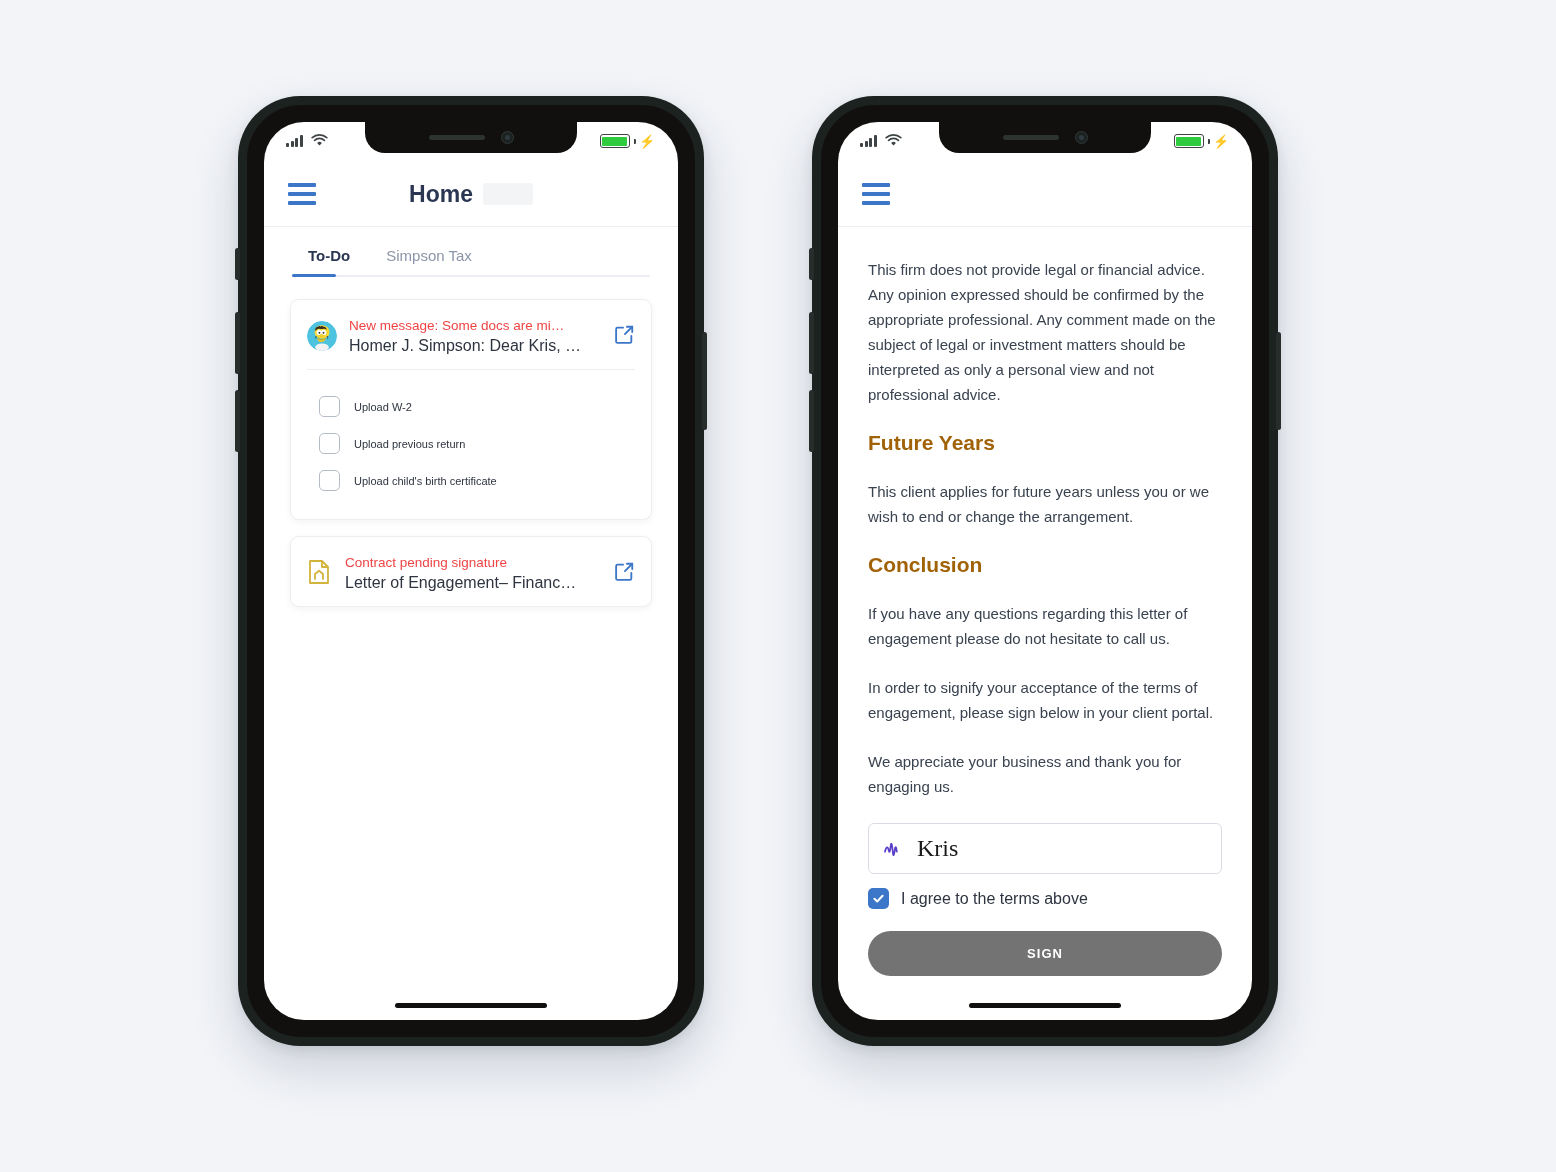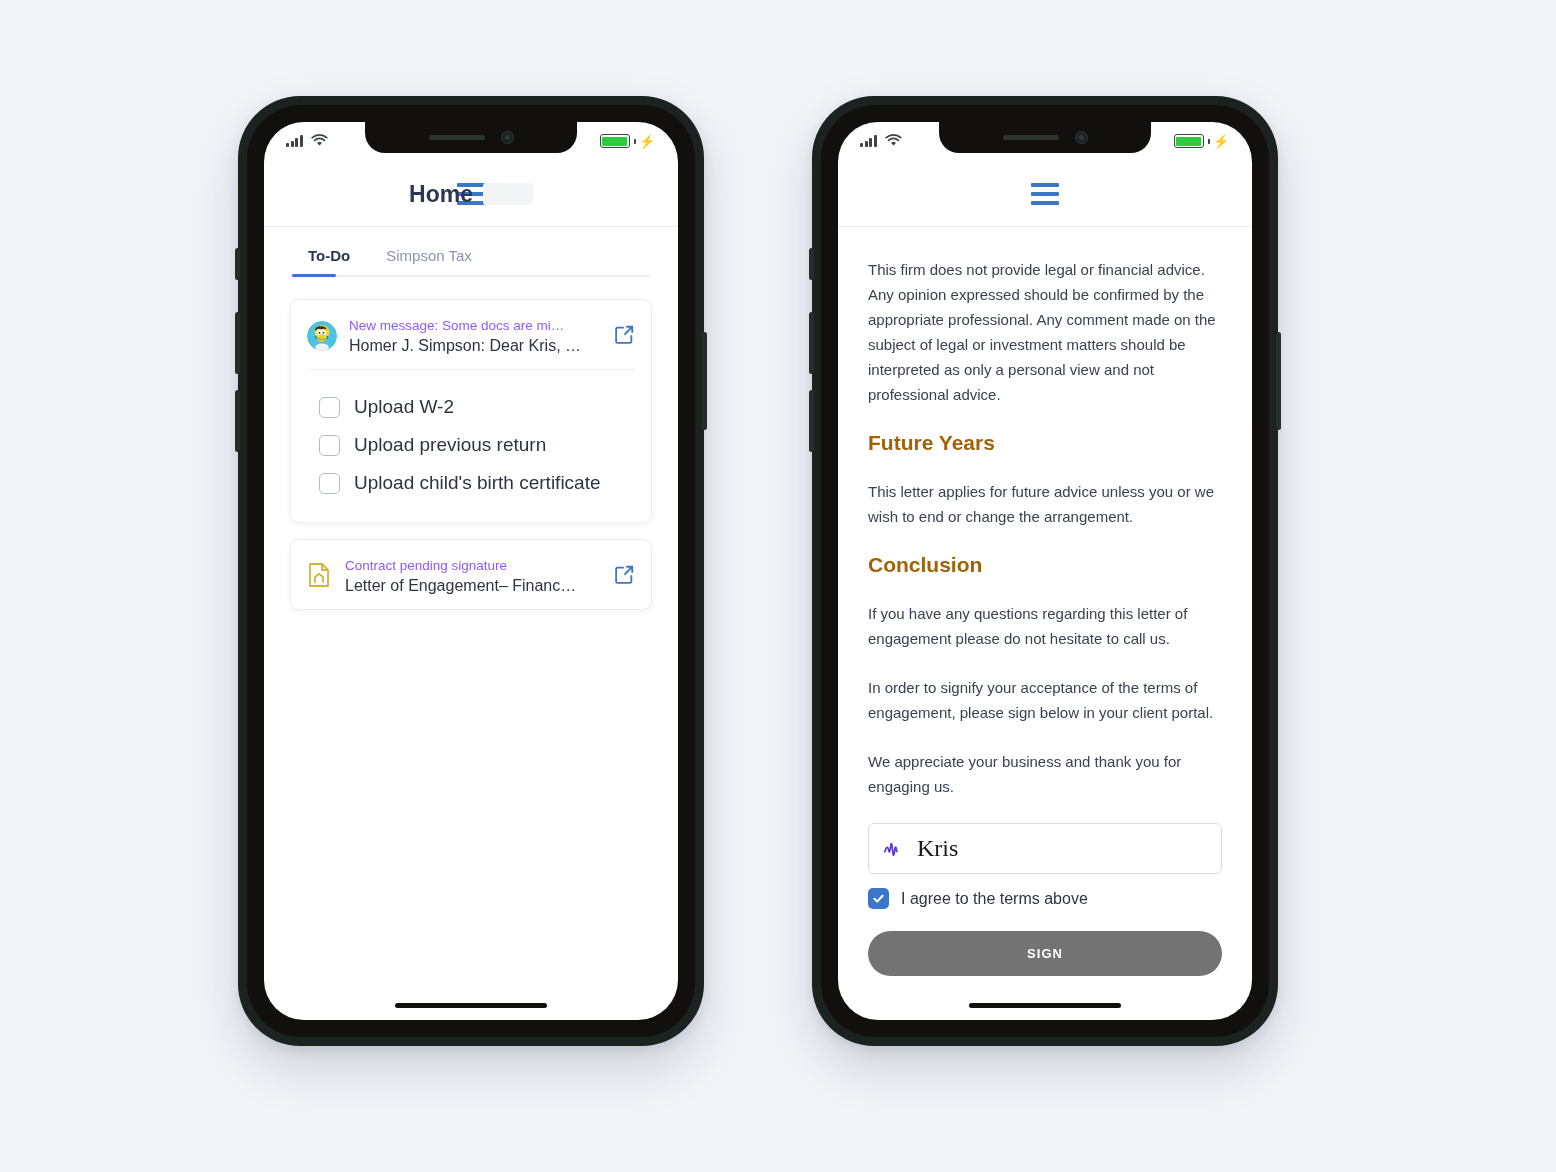--- a/index.html
+++ b/index.html
@@ -114,21 +114,20 @@
   .bolt { font-size: 13px; color: #3e4446; line-height: 1; margin-left: 1px; }
 
   
   .app-header {
     height: 64px;
     display: flex;
     align-items: center;
     padding: 0 24px;
     background: #ffffff;
     position: relative;
-    justify-content: center;
   }
   .hamburger { width: 28px; display: flex; flex-direction: column; gap: 5px; cursor: pointer; }
   .hamburger i { display: block; height: 4px; background: #3b76c9; border-radius: 1px; }
 
   .header-title-wrap {
     position: absolute;
     left: 0; right: 0;
     display: flex;
     align-items: center;
     justify-content: center;
@@ -198,21 +197,21 @@
     width: 30px; height: 30px; border-radius: 50%;
     flex: 0 0 30px;
     overflow: hidden;
     margin-top: 3px;
   }
   .doc-icon { flex: 0 0 26px; margin-top: 4px; }
 
   .card-text { flex: 1; min-width: 0; }
   .card-sub {
     font-size: 13.5px;
-    color: #8b5cf6;
+    color: #ef4444;
     margin-bottom: 4px;
     white-space: nowrap;
     overflow: hidden;
     text-overflow: ellipsis;
   }
   .card-main {
     font-size: 16px;
     color: #2e3440;
     white-space: nowrap;
     overflow: hidden;
@@ -230,21 +229,21 @@
     padding: 8px 0;
   }
   .checkbox-empty {
     width: 21px; height: 21px;
     border: 1.6px solid #b6bcc6;
     border-radius: 5px;
     background: #fff;
     flex: 0 0 21px;
     cursor: pointer;
   }
-  .todo-label { font-size: 19px; color: #2e3440; }
+  .todo-label { font-size: 11px; color: #2e3440; }
 
   
   .doc-body {
     padding: 30px 30px 0 30px;
     height: 770px;
     overflow: hidden;
   }
   .doc-p {
     font-size: 15px;
     line-height: 25px;
@@ -494,21 +493,21 @@
           <i></i>
             <i></i>
             <i></i>
         </div>
       </div>
       <div class="header-divider"></div>
 
       <div class="doc-body">
         <div class="doc-p">This firm does not provide legal or financial advice. Any opinion expressed should be confirmed by the appropriate professional. Any comment made on the subject of legal or investment matters should be interpreted as only a personal view and not professional advice.</div>
         <div class="doc-h">Future Years</div>
-        <div class="doc-p">This letter applies for future advice unless you or we wish to end or change the arrangement.</div>
+        <div class="doc-p">This client applies for future years unless you or we wish to end or change the arrangement.</div>
         <div class="doc-h">Conclusion</div>
         <div class="doc-p">If you have any questions regarding this letter of engagement please do not hesitate to call us.</div>
         <div class="doc-p">In order to signify your acceptance of the terms of engagement, please sign below in your client portal.</div>
         <div class="doc-p">We appreciate your business and thank you for engaging us.</div>
 
         <div class="sign-field">
           <svg width="22" height="20" viewBox="0 0 24 22" fill="none" stroke="#5b3ec8" stroke-width="1.9" stroke-linecap="round" stroke-linejoin="round">
             <path d="M2 14 q2.5 -9 4.4 -0.8 q0.9 3.6 2.1 -6.4 q0.8 -6 2.4 9 q0.7 5.6 2.2 -5 q0.9 -5 2 3"></path>
           </svg>
           <span class="sign-name">Kris</span>

